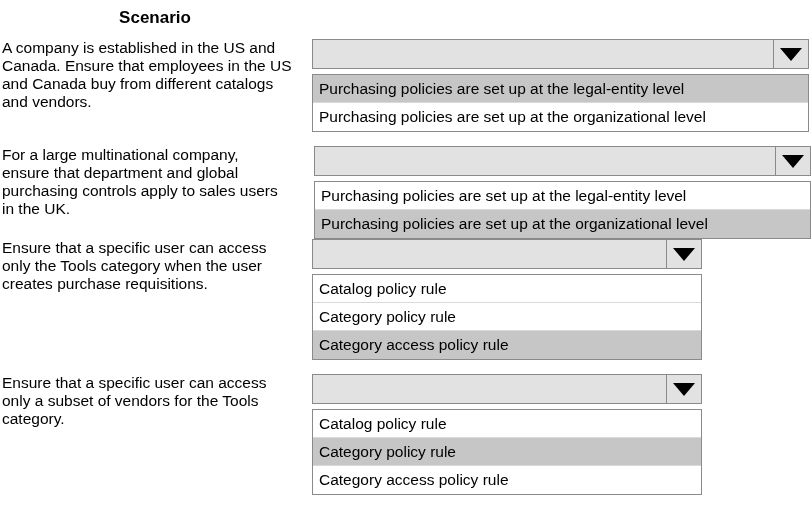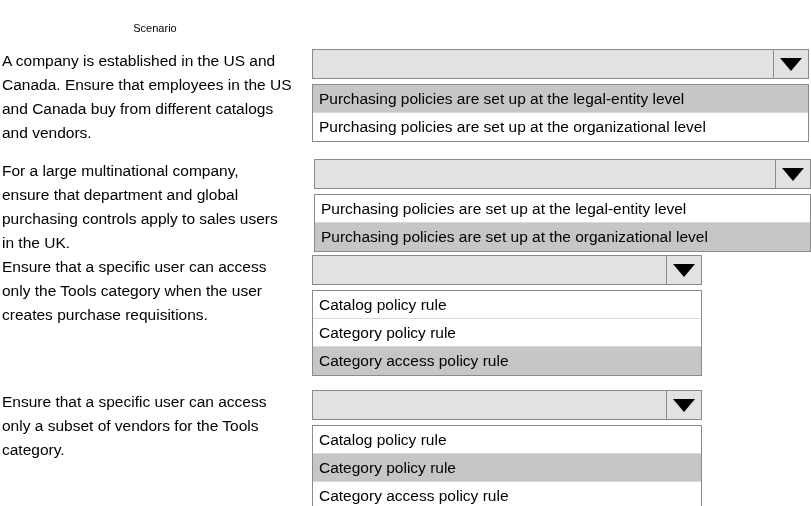--- a/index.html
+++ b/index.html
@@ -20,44 +20,44 @@
     height: 506px;
   }
   .headers {
     display: flex;
     align-items: flex-start;
     padding-top: 0px;
   }
   .hdr-scenario {
     width: 310px;
     text-align: center;
-    font-size: 11px;
-    font-weight: normal;
+    font-size: 17px;
+    font-weight: bold;
     line-height: 22px;
-    padding-top: 17px;
+    padding-top: 7px;
   }
   .hdr-policy {
     width: 500px;
     text-align: center;
     font-size: 17px;
     font-weight: bold;
     line-height: 22px;
     padding-top: 1px;
   }
   .row {
     display: flex;
     align-items: flex-start;
   }
   .scenario-cell {
     width: 310px;
     box-sizing: border-box;
     padding-left: 2px;
     padding-right: 14px;
     font-size: 15.5px;
-    line-height: 24px;
+    line-height: 18px;
   }
   .policy-cell {
     width: 500px;
     box-sizing: border-box;
     padding-left: 2px;
   }
   
   .dd-box {
     border: 1px solid #8a8a8a;
     background: #e2e2e2;

